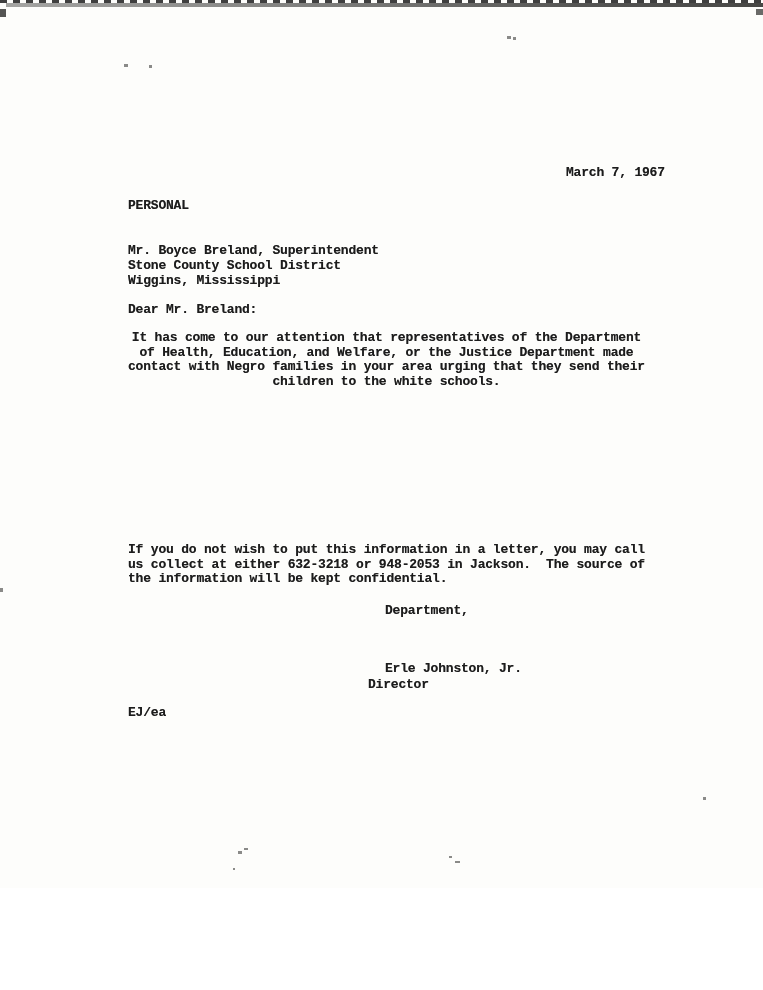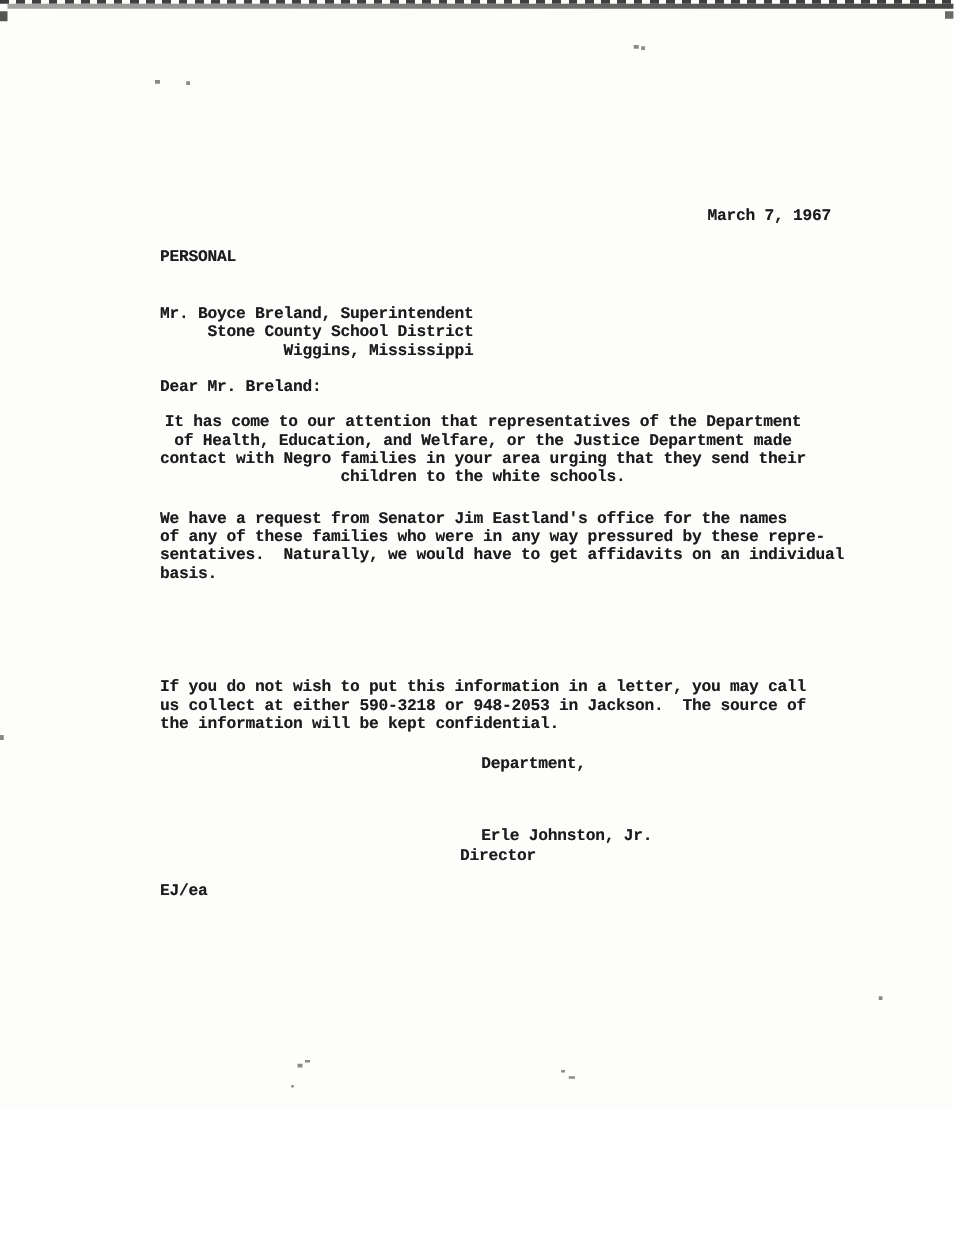--- a/index.html
+++ b/index.html
@@ -38,21 +38,21 @@
     background: #8a8a88;
   }
   .txt {
     position: absolute;
     white-space: pre;
     line-height: 14.7px;
     letter-spacing: -0.2px;
   }
   .date            { left: 566px; top: 166px; }
   .classification  { left: 128px; top: 199px; }
-  .recipient       { left: 128px; top: 243px; line-height: 15px; text-align: right; }
+  .recipient       { left: 128px; top: 243px; line-height: 15px; }
   .salutation      { left: 128px; top: 303px; }
   .para-1          { left: 128px; top: 331px; text-align: center; }
   .para-2          { left: 128px; top: 408px; }
   .para-3          { left: 128px; top: 485px; }
   .para-4          { left: 128px; top: 543px; }
   .closing         { left: 385px; top: 604px; }
   .sig-name        { left: 385px; top: 662px; }
   .sig-title       { left: 368px; top: 678px; }
   .initials        { left: 128px; top: 706px; }
   .handwritten {
@@ -94,26 +94,22 @@
   <div class="txt date">March 7, 1967</div>
   <div class="txt classification">PERSONAL</div>
   <div class="txt recipient">Mr. Boyce Breland, Superintendent
 Stone County School District
 Wiggins, Mississippi</div>
   <div class="txt salutation">Dear Mr. Breland:</div>
   <div class="txt para-1">It has come to our attention that representatives of the Department
 of Health, Education, and Welfare, or the Justice Department made
 contact with Negro families in your area urging that they send their
 children to the white schools.</div>
-  <div class="txt para-2">We have a request from Senator Jim Eastland's office for the names
-of any of these families who were in any way pressured by these repre-
-sentatives.  Naturally, we would have to get affidavits on an individual
-basis.</div>
   <div class="txt para-4">If you do not wish to put this information in a letter, you may call
-us collect at either 590-3218 or 948-2053 in Jackson.  The source of
+us collect at either 632-3218 or 948-2053 in Jackson.  The source of
 the information will be kept confidential.</div>
   <div class="txt closing">Department,</div>
   <div class="txt sig-name">Erle Johnston, Jr.</div>
   <div class="txt sig-title">Director</div>
   <div class="txt initials">EJ/ea</div>
 
   <div class="handwritten">2-95-22</div>
 
 </div>
 

